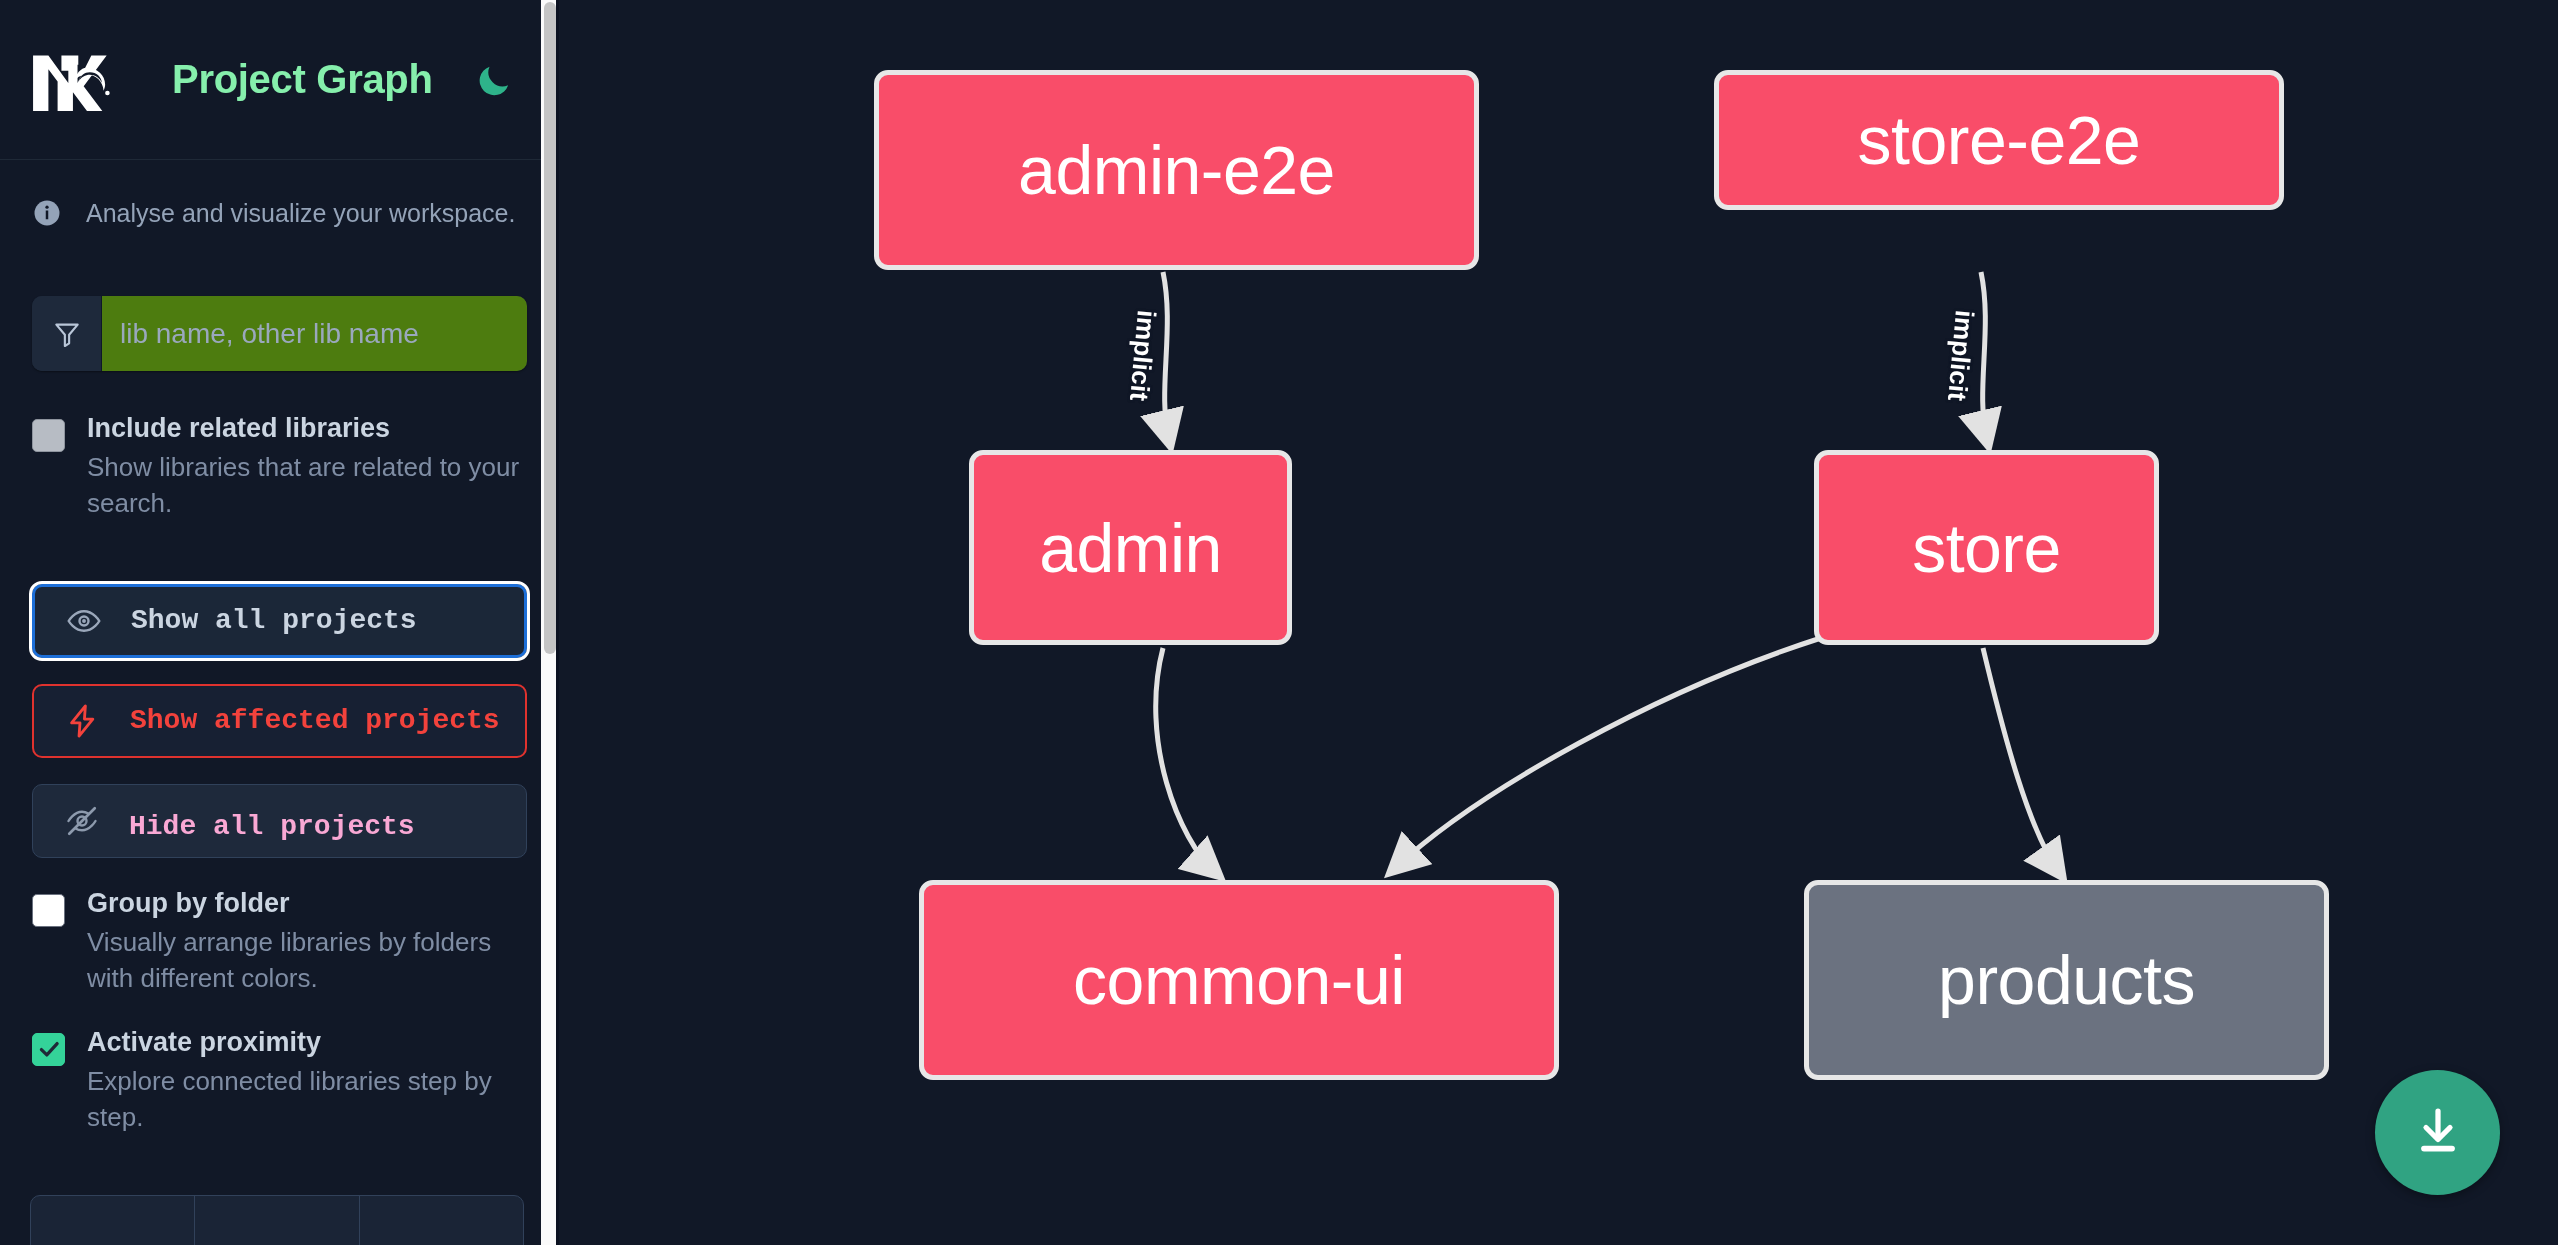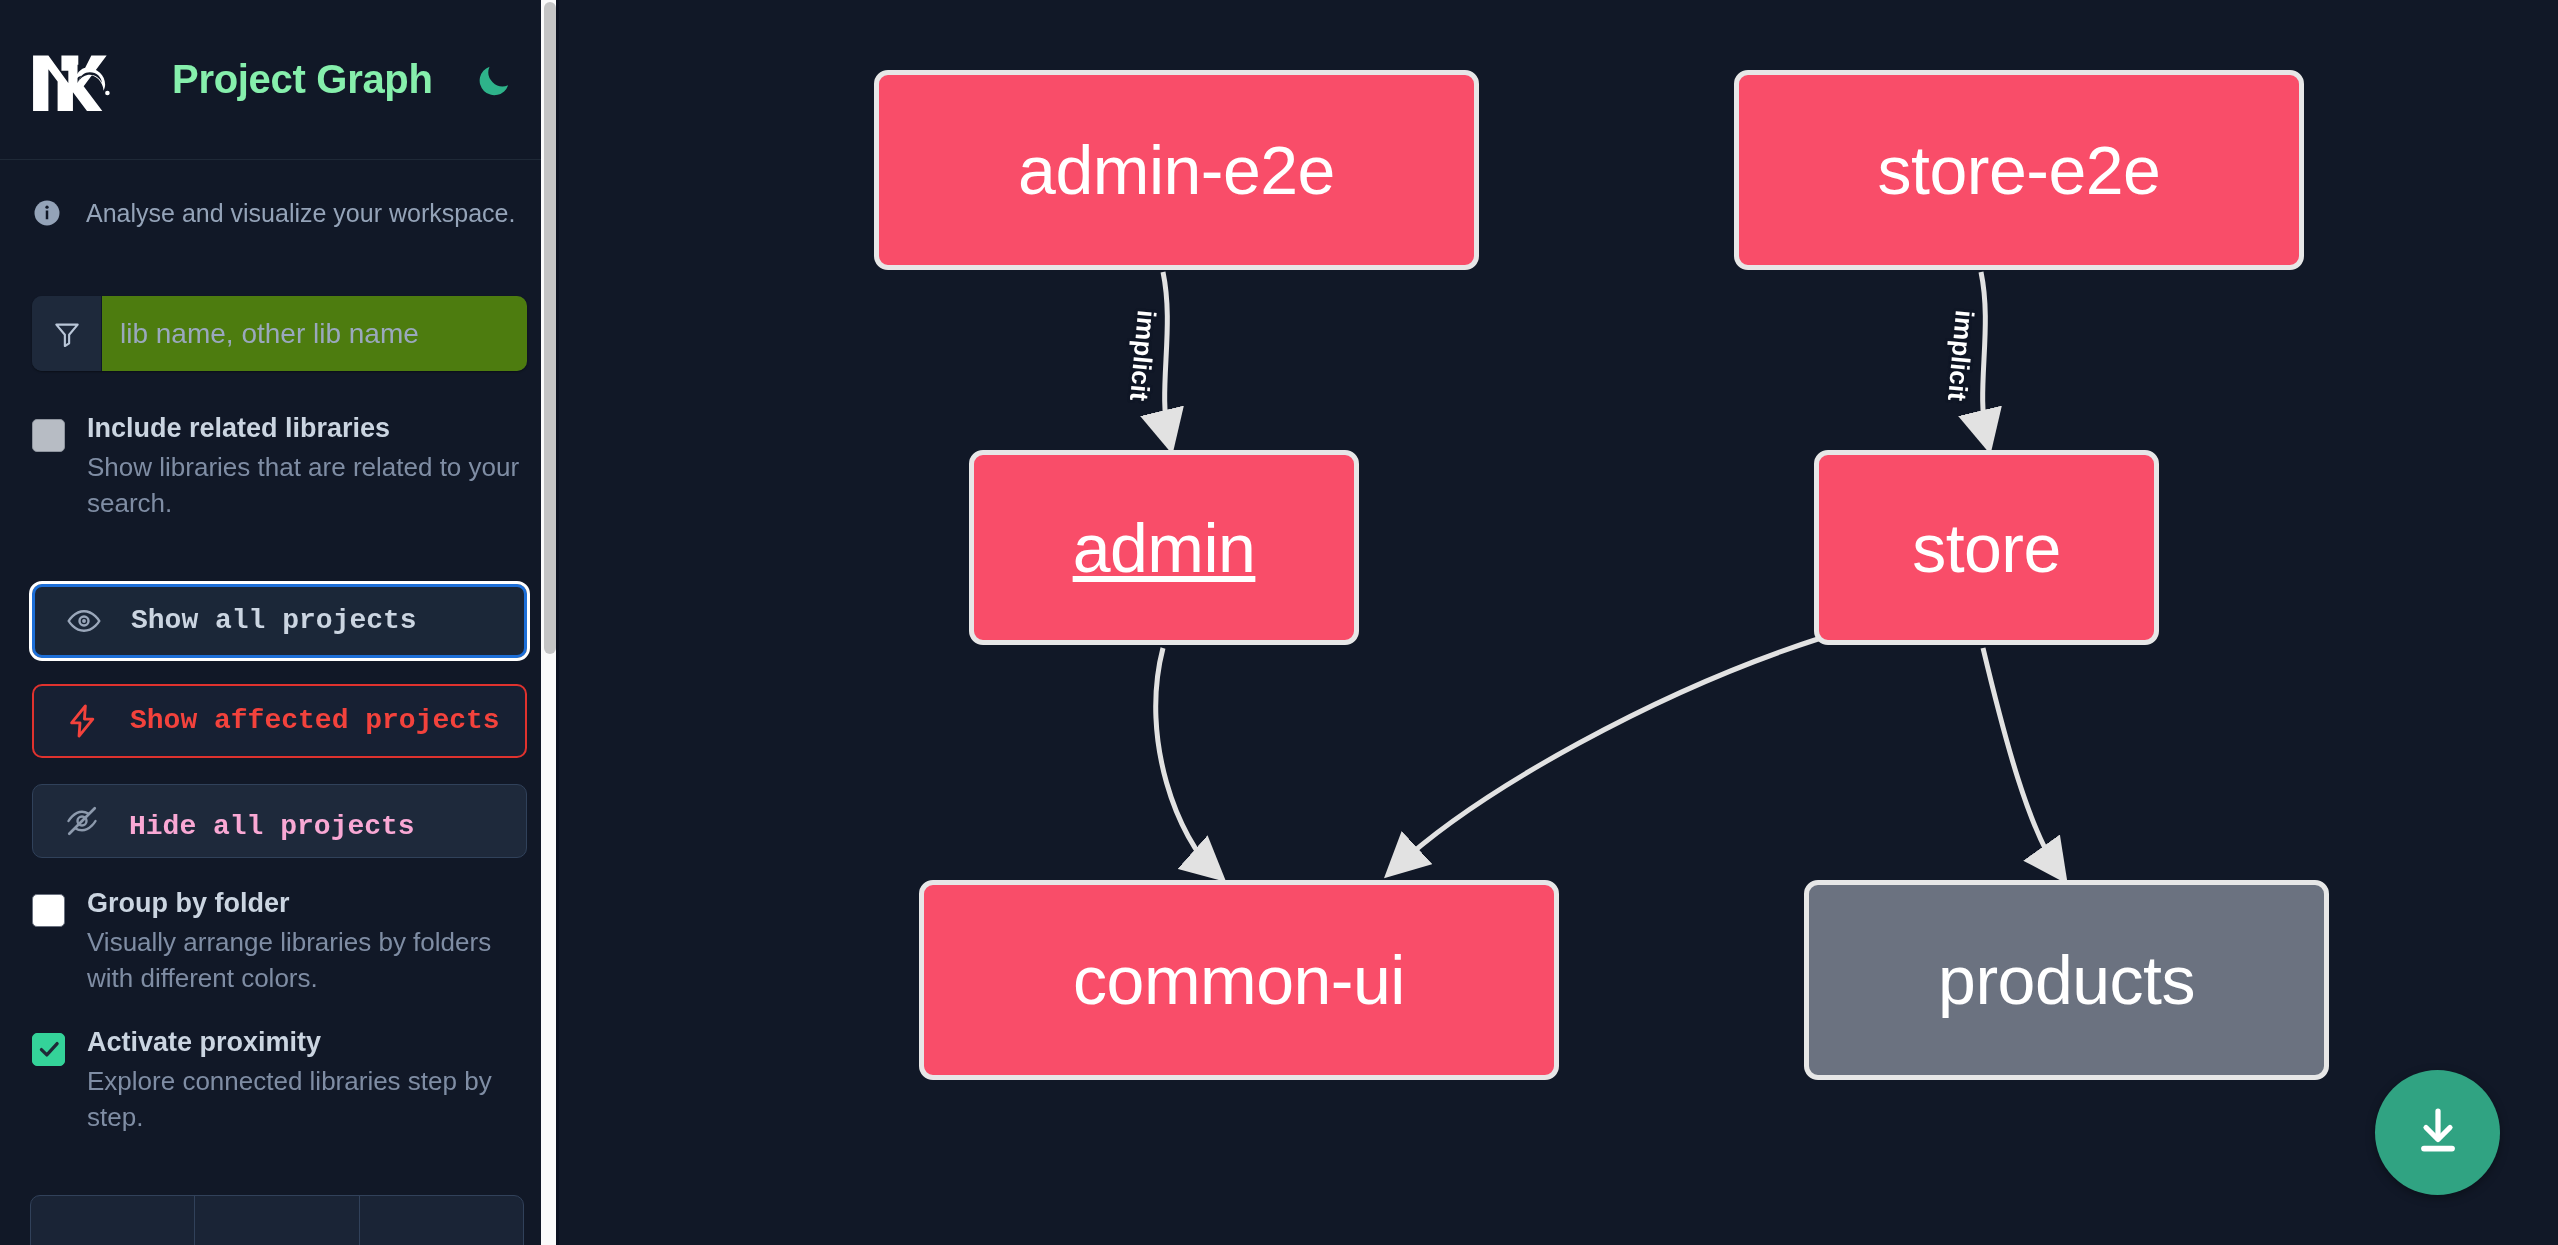--- a/index.html
+++ b/index.html
@@ -364,25 +364,25 @@
         <path d="M604,648 C580,740 620,840 656,872"></path>
         <path d="M1262,638 C1100,690 920,790 836,868"></path>
         <path d="M1424,648 C1446,740 1470,830 1500,872"></path>
       </g>
     </svg>
 
     <div class="node pink" style="left:315px; top:70px;  width:605px; height:200px;">
       <span>admin-e2e</span>
     </div>
 
-    <div class="node pink" style="left:1155px; top:70px; width:570px; height:200px;margin-left:20px;">
+    <div class="node pink" style="left:1155px; top:70px; width:570px; height:140px;">
       <span>store-e2e</span>
     </div>
 
-    <div class="node pink" style="left:410px; top:450px; width:390px; height:195px;text-decoration:underline;">
+    <div class="node pink" style="left:410px; top:450px; width:323px; height:195px;">
       <span>admin</span>
     </div>
 
     <div class="node pink" style="left:1255px; top:450px; width:345px; height:195px;">
       <span>store</span>
     </div>
 
     <div class="node pink" style="left:360px; top:880px; width:640px; height:200px;">
       <span>common-ui</span>
     </div>

